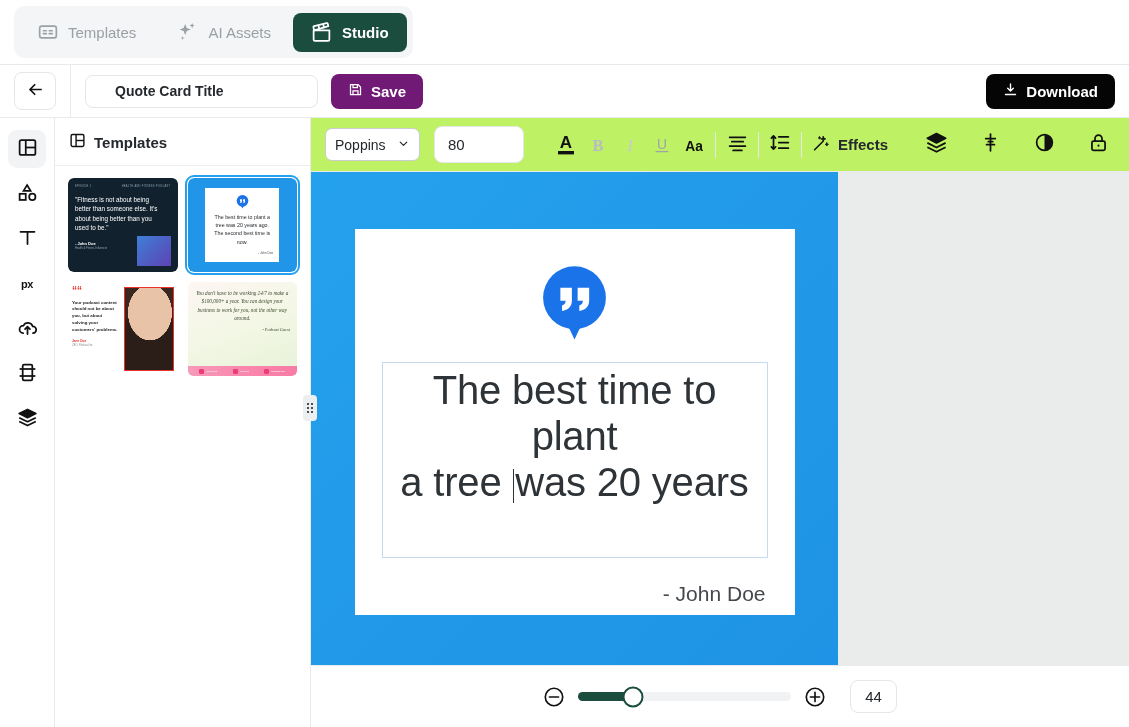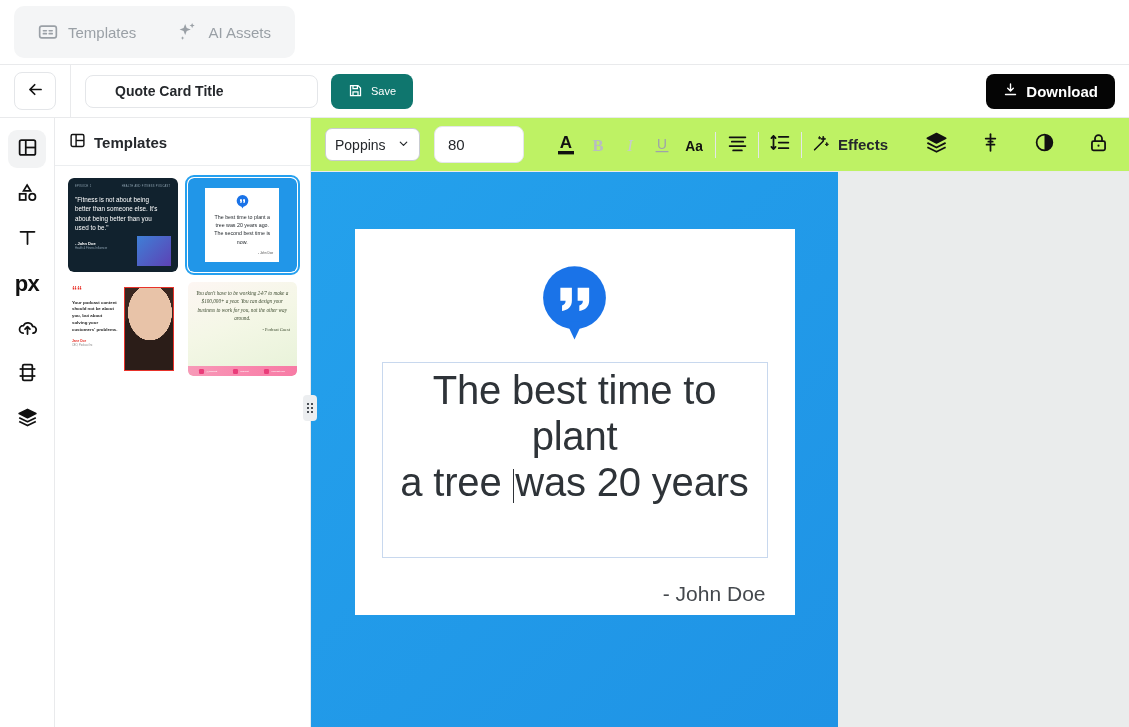--- a/index.html
+++ b/index.html
@@ -82,27 +82,27 @@
     font-size: 14px;
     font-weight: bold;
     color: #25282c;
     font-family: "Liberation Sans", sans-serif;
     outline: none;
     background: #fff;
   }
   .savebtn {
     margin-left: 13px;
     height: 35px;
-    background: #0f766e;
+    background: #701a75;
     color: #fff;
     border: none;
     border-radius: 8px;
     padding: 0 17px;
-    font-size: 11px;
-    font-weight: normal;
+    font-size: 15px;
+    font-weight: bold;
     display: flex; align-items: center; gap: 8px;
     cursor: pointer;
     font-family: "Liberation Sans", sans-serif;
   }
   .dlbtn {
     margin-left: auto;
     height: 35px;
     background: #050505;
     color: #fff;
     border: none;
@@ -135,21 +135,21 @@
   }
   .railitem {
     width: 38px; height: 38px;
     border-radius: 9px;
     display: flex; align-items: center; justify-content: center;
     cursor: pointer;
     color: #111;
   }
   .railitem.active { background: #f2f3f4; }
   .railitem .pxtext {
-    font-size: 22px; font-weight: bold; letter-spacing: -0.5px;
+    font-size: 11px; font-weight: bold; letter-spacing: -0.5px;
     font-family: "Liberation Sans", sans-serif;
   }
 
   
   .panel {
     width: 256px;
     border-right: 1px solid #e9eaec;
     background: #fff;
     flex: none;
     display: flex;
@@ -386,20 +386,30 @@
       <span>
         <svg width="22" height="22" viewBox="0 0 24 24" fill="currentColor">
           <path d="M10 3.2l1.7 4.4 4.4 1.7-4.4 1.7L10 15.4 8.3 11 3.9 9.3l4.4-1.7z"></path>
           <path d="M17.6 2.2l.8 2 2 .8-2 .8-.8 2-.8-2-2-.8 2-.8z"></path>
           <path d="M7.2 16.6l.55 1.45 1.45.55-1.45.55L7.2 20.6l-.55-1.45L5.2 18.6l1.45-.55z"></path>
         </svg>
       </span>
       <span>AI Assets</span>
     </div>
 
+    <div class="tab active">
+      <span>
+        <svg width="21" height="21" viewBox="0 0 24 24" fill="none" stroke="currentColor" stroke-width="2" stroke-linejoin="round">
+          <path d="M3 9.5h18V20a1.5 1.5 0 0 1-1.5 1.5h-15A1.5 1.5 0 0 1 3 20z"></path>
+          <path d="M3.6 9.5L2.8 6.2a1.2 1.2 0 0 1 .85-1.45l14.1-3.5a1.2 1.2 0 0 1 1.45.87l.6 2.6z"></path>
+          <path d="M8.4 3.6l1.3 4.9M13.8 2.3l1.3 4.9"></path>
+        </svg>
+      </span>
+      <span>Studio</span>
+    </div>
 
   </div>
 </div>
 
 <div class="shell">
 
   <div class="headerrow">
     <div class="backbtn">
       <span>
         <svg width="19" height="19" viewBox="0 0 24 24" fill="none" stroke="#111" stroke-width="2.2" stroke-linecap="round" stroke-linejoin="round">
@@ -723,16 +733,39 @@
               <span>The best time to plant</span><br>
               <span>a tree </span><span class="caret"></span><span>was 20 years</span><br>
               <br>
             </div>
 
             <div class="attrib">- John Doe</div>
           </div>
         </div>
       </div>
 
+      <div class="zoombar">
+        <span class="circbtn">
+          <svg width="22" height="22" viewBox="0 0 24 24" fill="none" stroke="#111" stroke-width="1.8">
+            <circle cx="12" cy="12" r="9.5"></circle>
+            <line x1="7" y1="12" x2="17" y2="12" stroke-linecap="round"></line>
+          </svg>
+        </span>
+
+        <div class="track">
+          <div class="fill" style="width: 26%;"></div>
+          <div class="knob" style="left: 26%;"></div>
+        </div>
+
+        <span class="circbtn">
+          <svg width="22" height="22" viewBox="0 0 24 24" fill="none" stroke="#111" stroke-width="1.8">
+            <circle cx="12" cy="12" r="9.5"></circle>
+            <line x1="7" y1="12" x2="17" y2="12" stroke-linecap="round"></line>
+            <line x1="12" y1="7" x2="12" y2="17" stroke-linecap="round"></line>
+          </svg>
+        </span>
+
+        <div class="zoomval">44</div>
+      </div>
 
     </div>
   </div>
 </div>
 
 </body></html>

